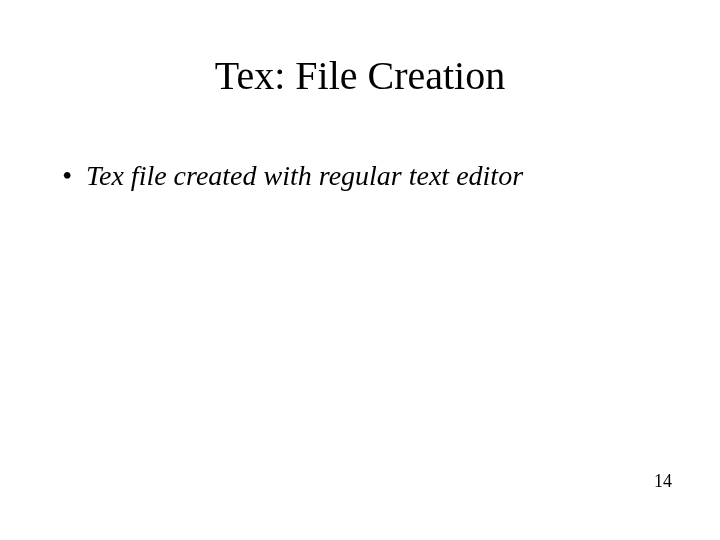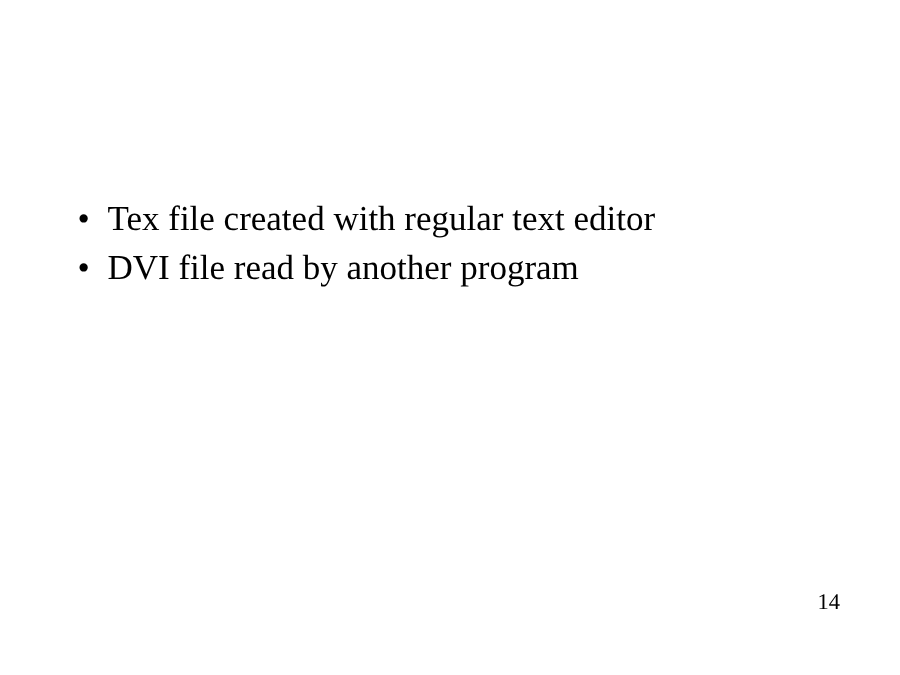--- a/index.html
+++ b/index.html
@@ -36,20 +36,21 @@
     margin: 0;
     padding: 0;
     list-style: none;
   }
   ul.bullets li {
     position: relative;
     padding-left: 26px;
     font-size: 28px;
     line-height: 1.25;
     margin: 0 0 4px 0;
+    font-style: italic;
   }
   ul.bullets li::before {
     content: "•";
     position: absolute;
     left: 2px;
     top: 0;
     font-size: 28px;
     line-height: 1.25;
   }
   .justify {
@@ -60,20 +61,20 @@
     position: absolute;
     right: 48px;
     bottom: 48px;
     font-size: 18px;
   }
 </style>
 </head>
 <body>
 
 <div class="slide">
+  <div class="title">Tex: File Creation</div>
   <div class="body">
     <ul class="bullets">
       <li>Tex file created with regular text editor</li>
-      <li>DVI file read by another program</li>
     </ul>
   </div>
   <div class="pagenum">14</div>
 </div>
 
 </body></html>

